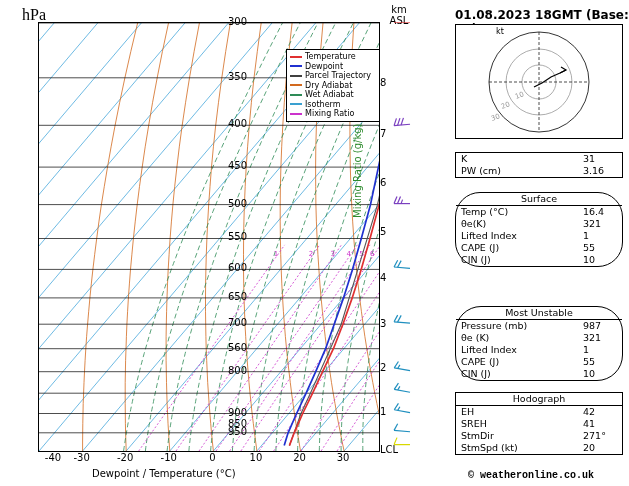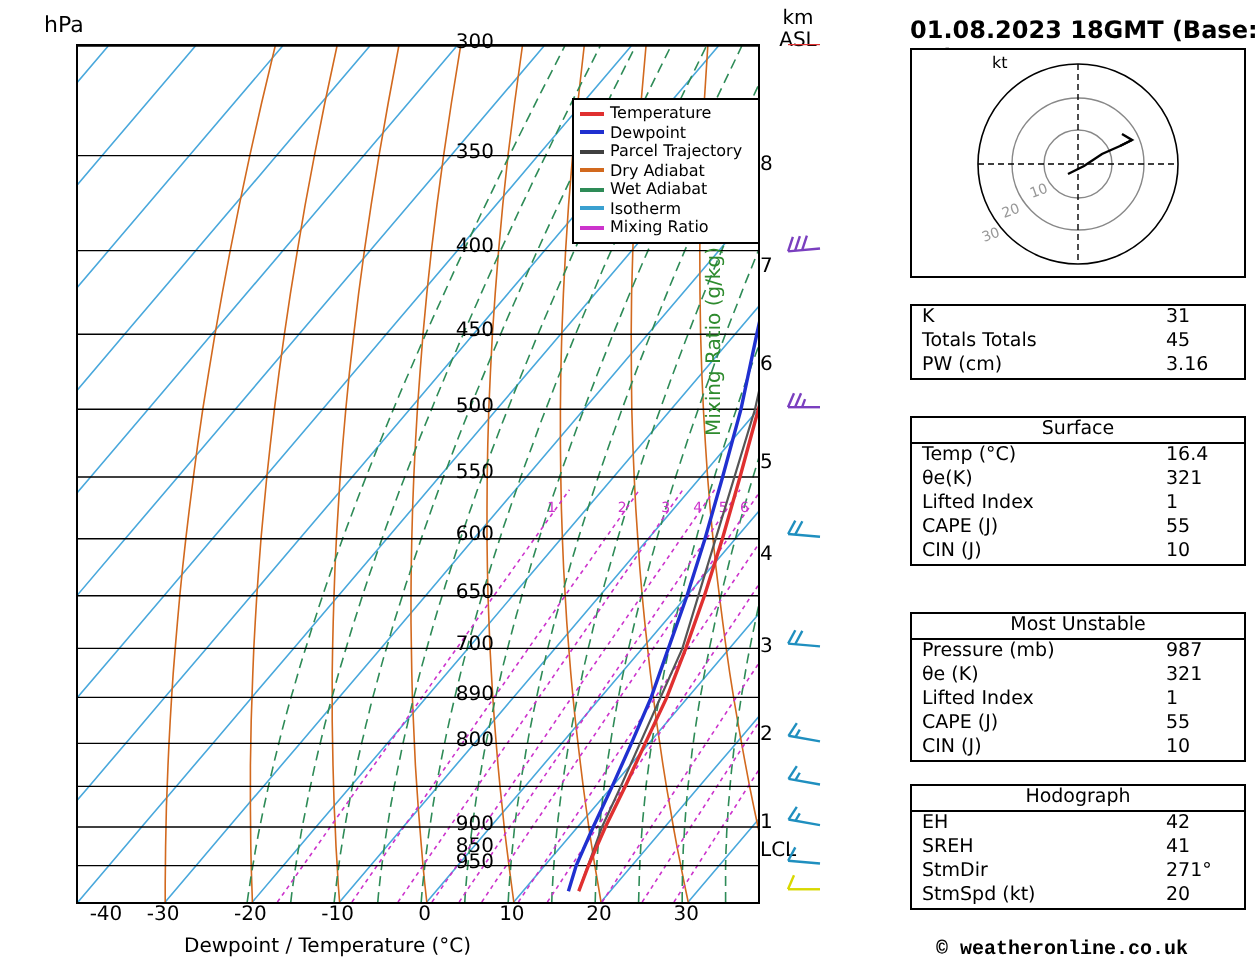--- a/index.html
+++ b/index.html
@@ -4,36 +4,36 @@
 <style>
   html,body{margin:0;padding:0;}
   body{
     width:629px;height:486px;background:#ffffff;
     font-family:"DejaVu Sans", sans-serif;
     overflow:hidden;position:relative;
   }
   .root{position:absolute;left:0;top:0;width:629px;height:486px;}
 
   
-  .hdr-units{position:absolute;left:22px;top:6px;font-size:11px;color:#000;}
+  .hdr-units{position:absolute;left:22px;top:6px;font-size:16px;color:#000;font-family:Liberation Serif, serif;}
   .hdr-station{position:absolute;left:56px;top:8px;font-size:12px;color:#000;font-weight:bold;letter-spacing:.4px;}
   .hdr-km{position:absolute;left:388px;top:4px;font-size:10px;color:#000;text-align:center;width:22px;line-height:11px;}
   .hdr-date{position:absolute;left:455px;top:8px;font-size:12px;color:#000;font-weight:bold;}
 
   
   .plot{position:absolute;left:38px;top:22px;width:340px;height:428px;border:1px solid #000;overflow:hidden;background:#fff;}
   .plot svg{position:absolute;left:0;top:0;}
 
   .ylab{position:absolute;right:382px;font-size:10px;color:#000;text-align:right;width:26px;}
   .xlab{position:absolute;top:452px;font-size:10px;color:#000;text-align:center;width:30px;}
   .xtitle{position:absolute;left:92px;top:468px;font-size:10px;color:#000;}
 
   
   .kmlab{position:absolute;left:380px;font-size:10px;color:#000;}
-  .lcl{position:absolute;left:380px;top:420px;font-size:10px;color:#000;}
+  .lcl{position:absolute;left:380px;top:444px;font-size:10px;color:#000;}
 
   
   .mixlab{position:absolute;left:352px;top:218px;font-size:10px;color:#2e8b2e;
           transform:rotate(-90deg);transform-origin:left top;white-space:nowrap;}
 
   
   .legend{position:absolute;left:247px;top:26px;width:120px;background:#fff;border:1px solid #000;
           padding:2px 3px;font-size:8px;line-height:9.5px;}
   .legend div{white-space:nowrap;}
   .lg-sw{display:inline-block;width:12px;height:2px;vertical-align:middle;margin-right:3px;}
@@ -42,22 +42,22 @@
   .hodo{position:absolute;left:455px;top:24px;width:166px;height:113px;border:1px solid #000;background:#fff;}
   .hodo svg{position:absolute;left:0;top:0;}
   .hodo .kt{position:absolute;left:4px;top:2px;font-size:8px;color:#000;margin-left:36px;}
 
   
   .tbl{position:absolute;left:455px;width:166px;border:1px solid #000;background:#fff;font-size:9.5px;color:#000;}
   .tbl .row{display:flex;justify-content:space-between;padding:0 5px;line-height:12px;}
   .tbl .row .v{min-width:34px;text-align:left;}
   .tbl .sec{text-align:center;line-height:12px;border-top:1px solid #000;border-bottom:1px solid #000;}
   .t1{top:152px;}
-  .t2{top:208px;}
-  .t3{top:306px;}
+  .t2{top:192px;border-radius:25px;}
+  .t3{top:306px;border-radius:26px;}
   .t4{top:392px;}
 
   .footer{position:absolute;left:468px;top:470px;font-size:10px;color:#000;font-weight:bold;}
   .copy{font-family:Liberation Mono, monospace;}
 
   
   .barbs{position:absolute;left:392px;top:22px;width:44px;height:430px;}
 </style>
 </head>
 <body>
@@ -204,21 +204,21 @@
   <div id="ylabels">
       <div class="ylab" style="top: 16px;">300</div>
       <div class="ylab" style="top: 70.799px; padding-left: 32px;">350</div>
       <div class="ylab" style="top: 118.268px;">400</div>
       <div class="ylab" style="top: 160.139px;">450</div>
       <div class="ylab" style="top: 197.593px;">500</div>
       <div class="ylab" style="top: 231.475px;">550</div>
       <div class="ylab" style="top: 262.407px;">600</div>
       <div class="ylab" style="top: 290.861px;">650</div>
       <div class="ylab" style="top: 317.206px;">700</div>
-      <div class="ylab" style="top: 341.732px;">890</div>
+      <div class="ylab" style="top: 341.732px;">560</div>
       <div class="ylab" style="top: 364.675px;">800</div>
       <div class="ylab" style="top: 386.226px; margin-top: 32px;">850</div>
       <div class="ylab" style="top: 406.545px;">900</div>
       <div class="ylab" style="top: 425.766px;">950</div>
     </div>
 
   <div id="xlabels">
       <div class="xlab" style="left: 38px;">-40</div>
       <div class="xlab" style="left: 66.5897px;">-30</div>
       <div class="xlab" style="left: 110.179px;">-20</div>
@@ -316,24 +316,20 @@
     </svg>
     <div class="kt">kt</div>
   </div>
 
   <div class="tbl t1">
     <div class="row">
         <span>K</span>
         <span class="v">31</span>
       </div>
     <div class="row">
-        <span>Totals Totals</span>
-        <span class="v">45</span>
-      </div>
-    <div class="row">
         <span>PW (cm)</span>
         <span class="v">3.16</span>
       </div>
   </div>
 
   <div class="tbl t2">
     <div class="sec" style="border-top:none;">Surface</div>
     <div class="row">
         <span>Temp (°C)</span>
         <span class="v">16.4</span>

